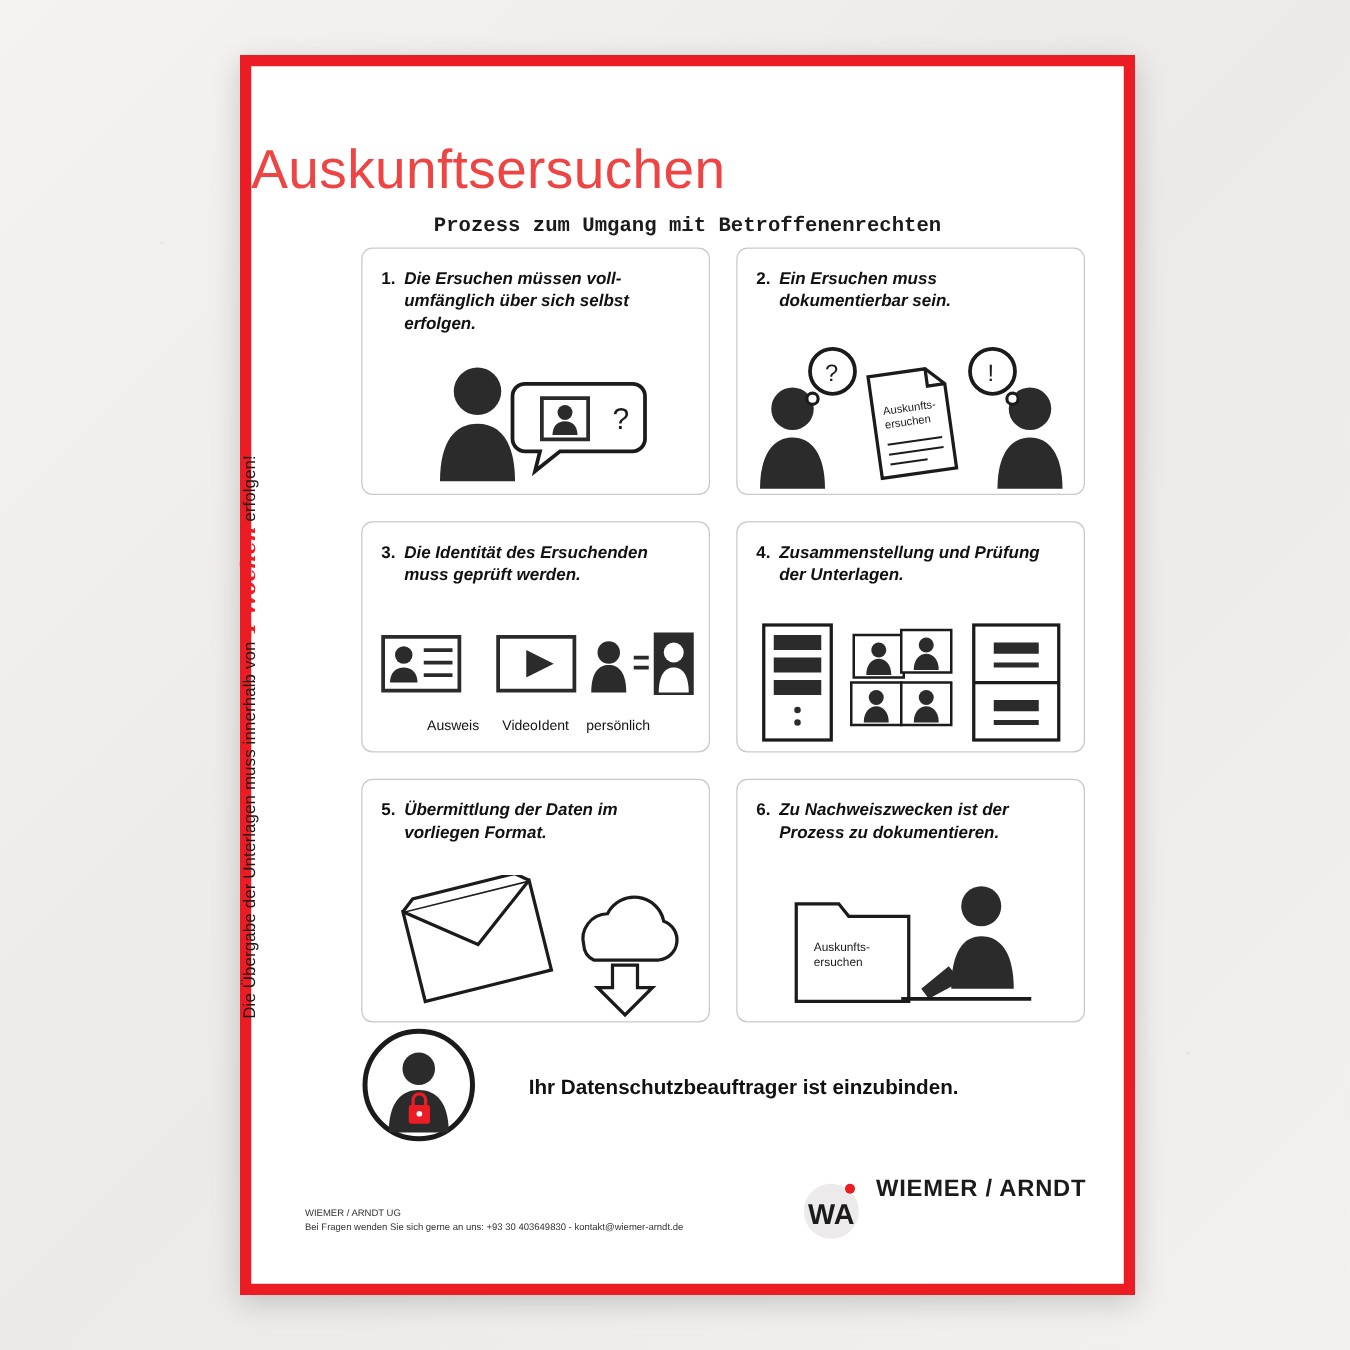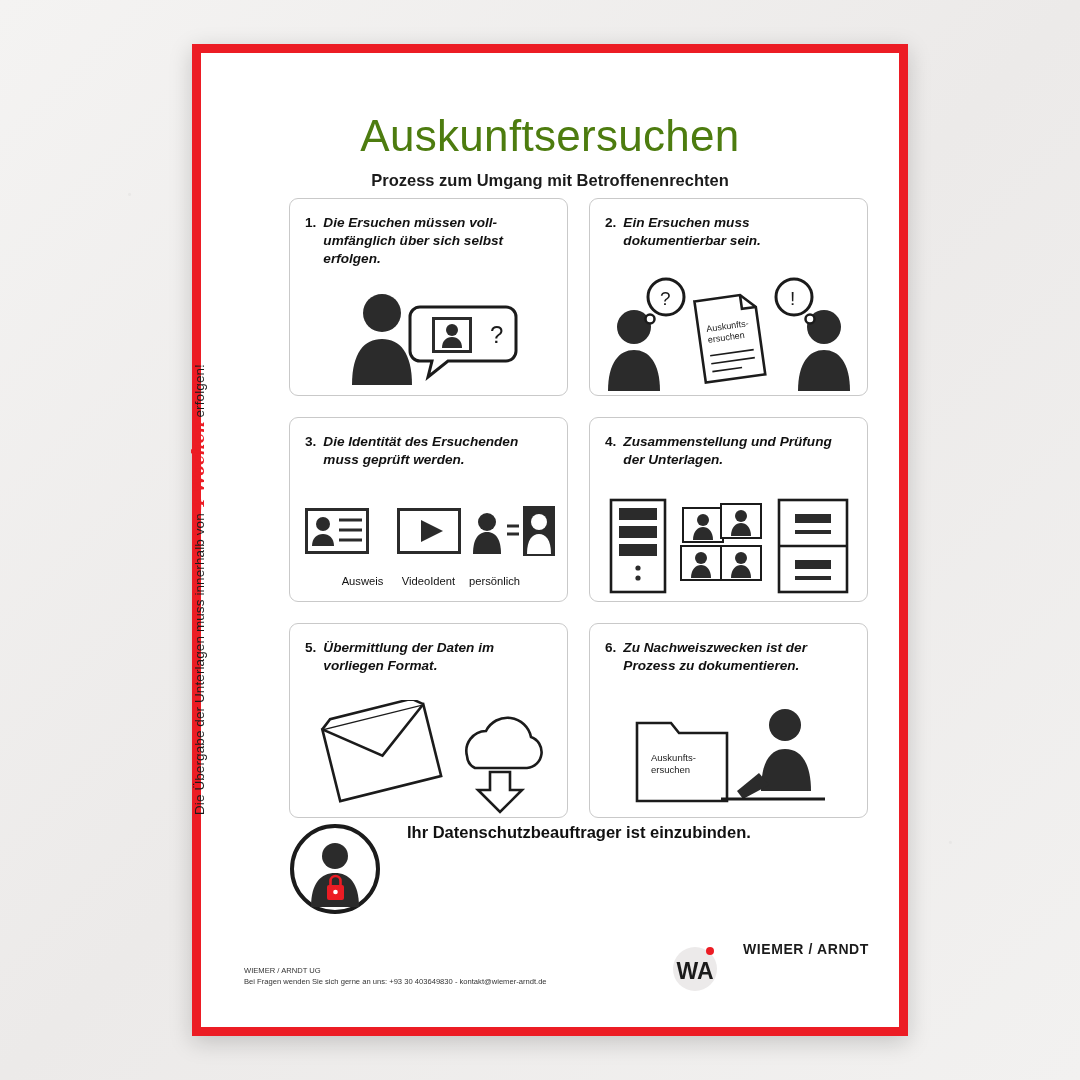--- a/index.html
+++ b/index.html
@@ -53,32 +53,32 @@
     color:#ec1c24;
     font-family:"DejaVu Serif", serif;
     font-style:italic;
     font-size:16px;
     font-weight:bold;
   }
 
   
   .title{
     position:absolute;top:58px;left:0;width:100%;
-    text-align:center;
     font-size:44px;
-    color:#4d7c0f;
+    color:#ef4444;
     font-weight:400;
     letter-spacing:.3px;
   }
   .subtitle{
     position:absolute;top:118px;left:0;width:100%;
     text-align:center;
     font-size:16.5px;
     color:#1b1b1b;
     font-weight:bold;
+    font-family:Liberation Mono, monospace;
   }
 
   
   .grid{
     position:absolute;
     left:88px;top:145px;
     width:580px;
   }
   .row{display:flex;gap:21px;margin-bottom:21px;}
   .card{
@@ -124,21 +124,22 @@
     color:#111;
   }
   .ident-labels span{width:66px;text-align:center;}
 
   
   .notice{
     position:absolute;
     left:88px;bottom:108px;
     width:580px;
     display:flex;
-    gap:26px;
+    align-items:center;
+    gap:42px;
   }
   .notice-text{
     font-size:16.5px;
     font-weight:bold;
     color:#111;
   }
 
   
   .imprint{
     position:absolute;
@@ -147,25 +148,24 @@
     line-height:1.45;
     color:#333;
   }
   .logo{
     position:absolute;
     right:30px;bottom:34px;
     display:flex;
     gap:9px;
   }
   .logo-name{
-    font-size:14px;
+    font-size:19px;
     letter-spacing:.6px;
     color:#1b1b1b;
     font-weight:bold;
-    margin-left:12px;
   }
 </style>
 </head>
 <body>
 
 <div class="bg-texture"></div>
 
 <div class="poster">
  <div class="poster-inner">
 

